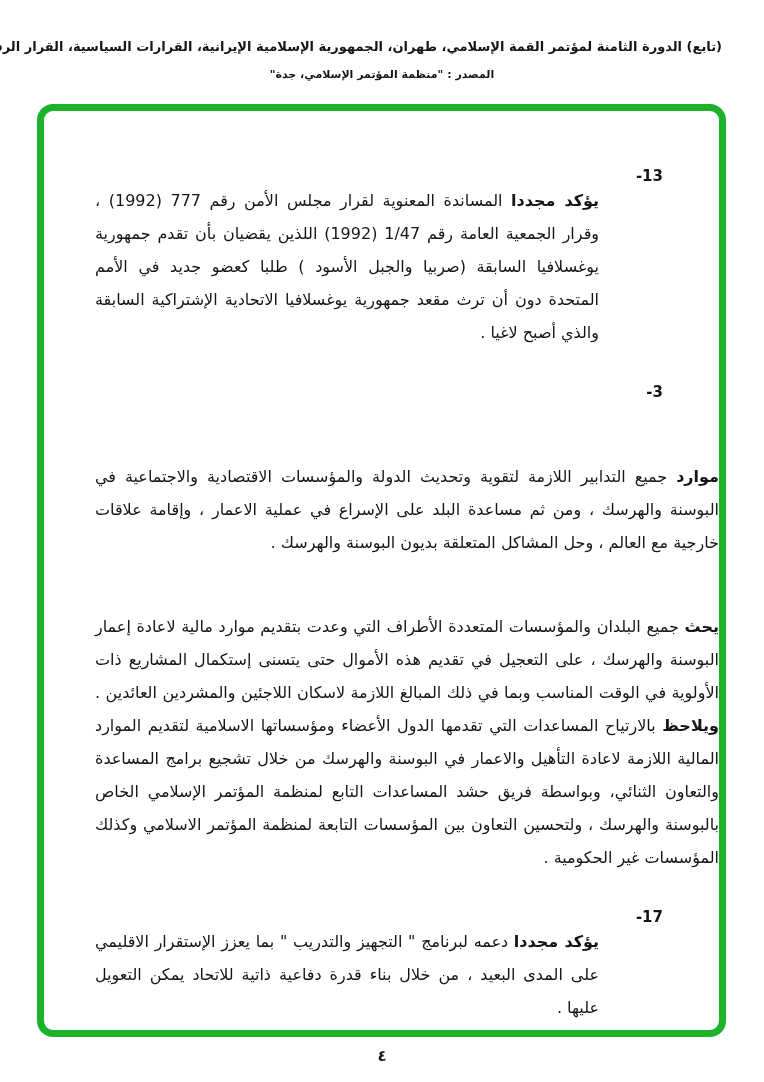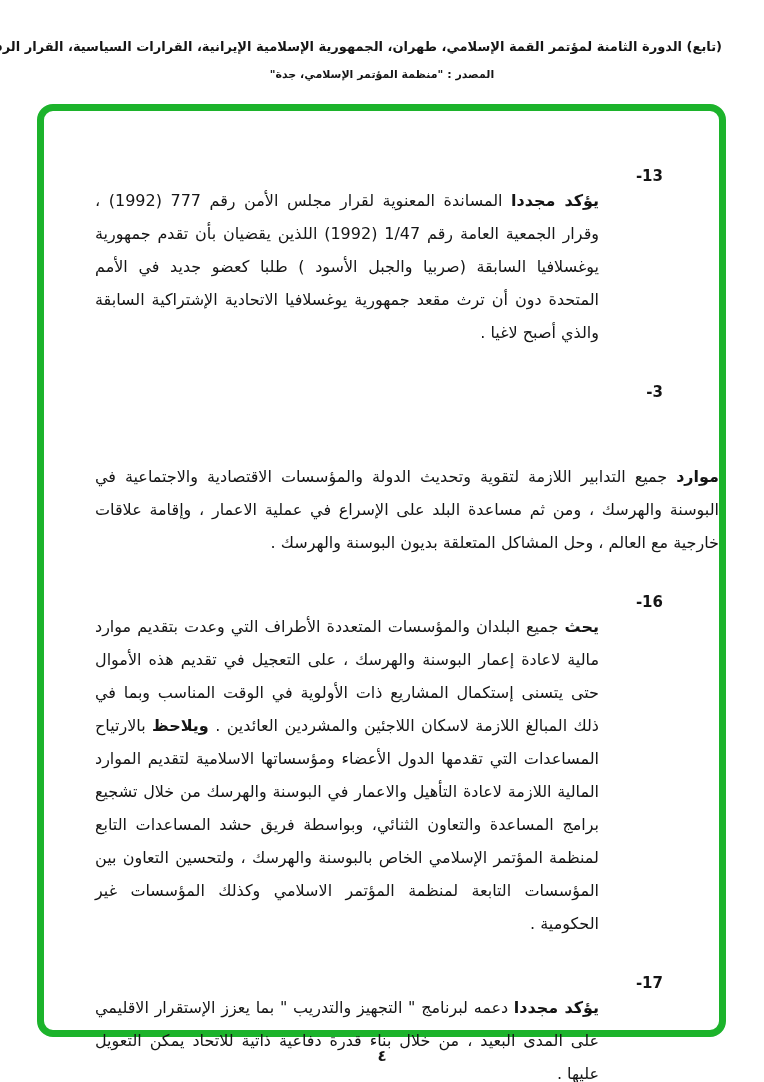--- a/index.html
+++ b/index.html
@@ -105,21 +105,20 @@
 
     <div class="resolution-item">
       <div class="item-number"><span dir="ltr">-3</span></div>
     </div>
 
     <div class="resolution-item">
       <div class="item-paragraph"><span class="item-lead">موارد</span><span> جميع التدابير اللازمة لتقوية وتحديث الدولة والمؤسسات الاقتصادية والاجتماعية في البوسنة والهرسك ، ومن ثم مساعدة البلد على الإسراع في عملية الاعمار ، وإقامة علاقات خارجية مع العالم ، وحل المشاكل المتعلقة بديون البوسنة والهرسك .</span></div>
     </div>
 
     <div class="resolution-item">
-      <div class="item-number"><span dir="ltr">-16</span></div>
       <div class="item-paragraph"><span class="item-lead">يحث</span><span> جميع البلدان والمؤسسات المتعددة الأطراف التي وعدت بتقديم موارد مالية لاعادة إعمار البوسنة والهرسك ، على التعجيل في تقديم هذه الأموال حتى يتسنى إستكمال المشاريع ذات الأولوية في الوقت المناسب وبما في ذلك المبالغ اللازمة لاسكان اللاجئين والمشردين العائدين . </span><span class="item-lead">ويلاحظ</span><span> بالارتياح المساعدات التي تقدمها الدول الأعضاء ومؤسساتها الاسلامية لتقديم الموارد المالية اللازمة لاعادة التأهيل والاعمار في البوسنة والهرسك من خلال تشجيع برامج المساعدة والتعاون الثنائي، وبواسطة فريق حشد المساعدات التابع لمنظمة المؤتمر الإسلامي الخاص بالبوسنة والهرسك ، ولتحسين التعاون بين المؤسسات التابعة لمنظمة المؤتمر الاسلامي وكذلك المؤسسات غير الحكومية .</span></div>
     </div>
 
     <div class="resolution-item">
       <div class="item-number"><span dir="ltr">-17</span></div>
       <div class="item-paragraph"><span class="item-lead">يؤكد مجددا</span><span> دعمه لبرنامج " التجهيز والتدريب " بما يعزز الإستقرار الاقليمي على المدى البعيد ، من خلال بناء قدرة دفاعية ذاتية للاتحاد يمكن التعويل عليها .</span></div>
     </div>
 
   </div>
 </div>

